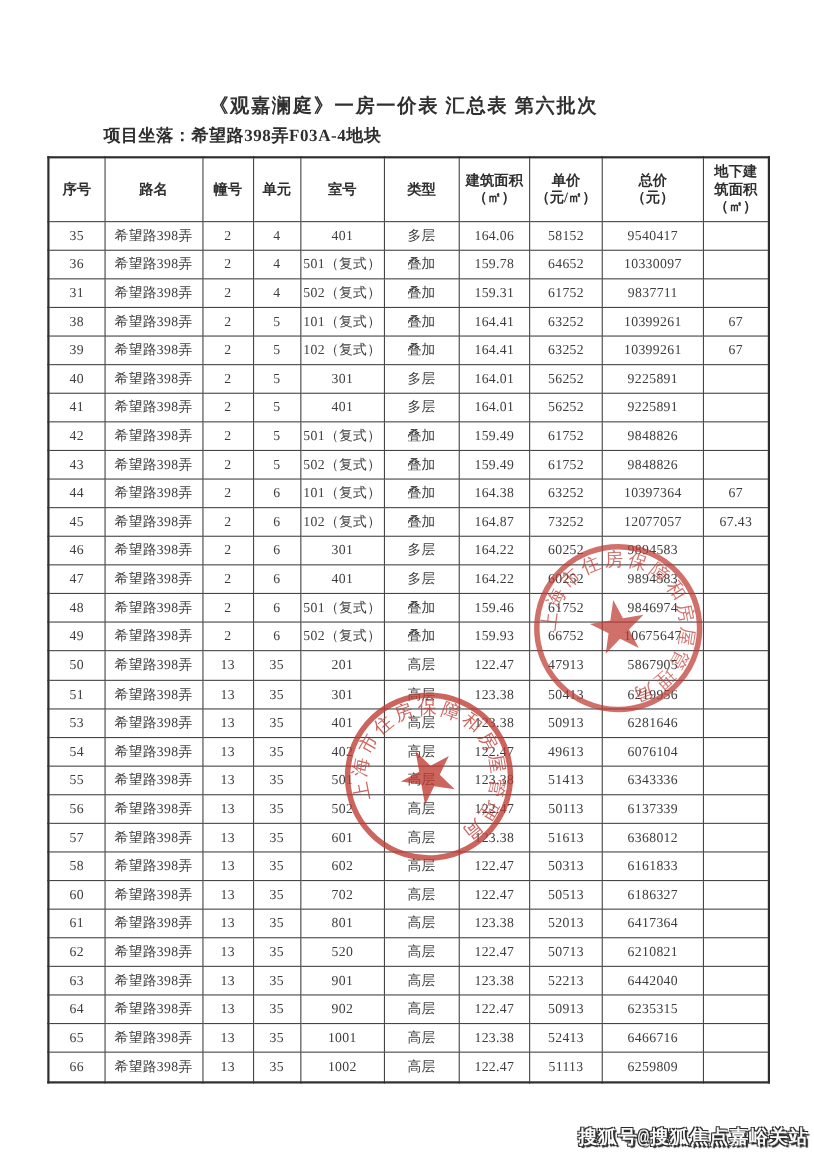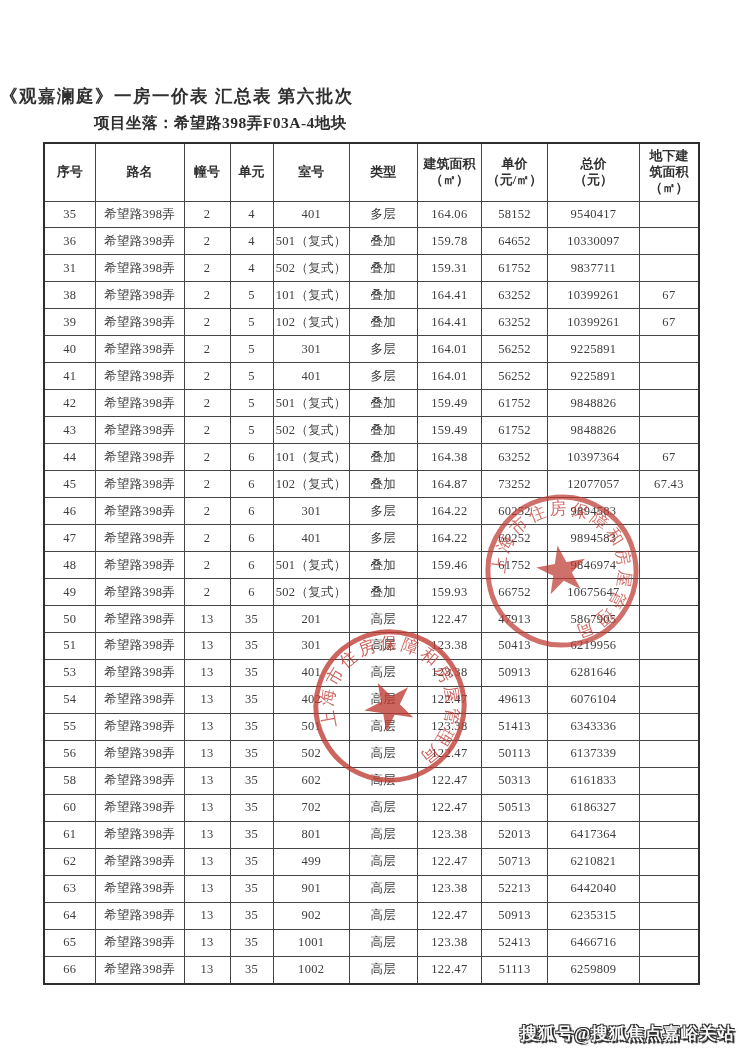--- a/index.html
+++ b/index.html
@@ -4,22 +4,22 @@
 <style>
   html, body { margin:0; padding:0; background:#ffffff; }
   body {
     width:740px; height:1057px; position:relative; overflow:hidden;
     font-family:"Liberation Serif","DejaVu Serif",serif;
     color:#3a3a3a;
     -webkit-font-smoothing:antialiased;
   }
   .page-title {
     position:absolute; top:84px; left:0; width:644px;
-    font-size:17.5px; font-weight:bold;
-    letter-spacing:1.5px; color:#303030;
+    text-align:center; font-size:17.5px; font-weight:bold;
+    letter-spacing:1.5px; color:#303030;padding-left:45px;
   }
   .project-location {
     position:absolute; top:113px; left:46px;
     font-size:15.5px; font-weight:bold; letter-spacing:0.5px; color:#2e2e2e;margin-left:48px;
   }
   table.price-table {
     position:absolute; left:43px; top:142px;
     width:657px; height:843px;
     border-collapse:collapse; table-layout:fixed;
     border:2px solid #2e2e2e;
@@ -34,21 +34,21 @@
   .price-table thead tr { height:58px; }
   .price-table th { font-size:13px; font-weight:bold; color:#2f2f2f; line-height:1.25; }
   .price-table tbody td { font-size:12.5px; letter-spacing:0.3px; }
   .stamp {
     position:absolute; pointer-events:none; opacity:0.72;
   }
   .stamp-1 { left:480px; top:489px; transform:rotate(-10deg); }
   .stamp-2 { left:308px; top:624px; transform:rotate(-28deg); opacity:0.78; }
   .watermark {
     position:absolute; top:1022px; right:5px;
-    font-family:Liberation Serif, serif;
+    font-family:Liberation Mono, monospace;
     font-size:17px; font-weight:bold; letter-spacing:1px;
     color:#fbfbfb;
     text-shadow:
       -1px -1px 0 #2b2b2b, 1px -1px 0 #2b2b2b,
       -1px 1px 0 #2b2b2b, 2px 2px 1px #1f1f1f;
   }
 </style>
 </head>
 <body>
 
@@ -354,20 +354,32 @@
         <td>13</td>
         <td>35</td>
         <td>502</td>
         <td>高层</td>
         <td>122.47</td>
         <td>50113</td>
         <td>6137339</td>
         <td></td>
       </tr>
       <tr>
+        <td>57</td>
+        <td>希望路398弄</td>
+        <td>13</td>
+        <td>35</td>
+        <td>601</td>
+        <td>高层</td>
+        <td>123.38</td>
+        <td>51613</td>
+        <td>6368012</td>
+        <td></td>
+      </tr>
+      <tr>
         <td>58</td>
         <td>希望路398弄</td>
         <td>13</td>
         <td>35</td>
         <td>602</td>
         <td>高层</td>
         <td>122.47</td>
         <td>50313</td>
         <td>6161833</td>
         <td></td>
@@ -394,21 +406,21 @@
         <td>123.38</td>
         <td>52013</td>
         <td>6417364</td>
         <td></td>
       </tr>
       <tr>
         <td>62</td>
         <td>希望路398弄</td>
         <td>13</td>
         <td>35</td>
-        <td>499</td>
+        <td>520</td>
         <td>高层</td>
         <td>122.47</td>
         <td>50713</td>
         <td>6210821</td>
         <td></td>
       </tr>
       <tr>
         <td>63</td>
         <td>希望路398弄</td>
         <td>13</td>

